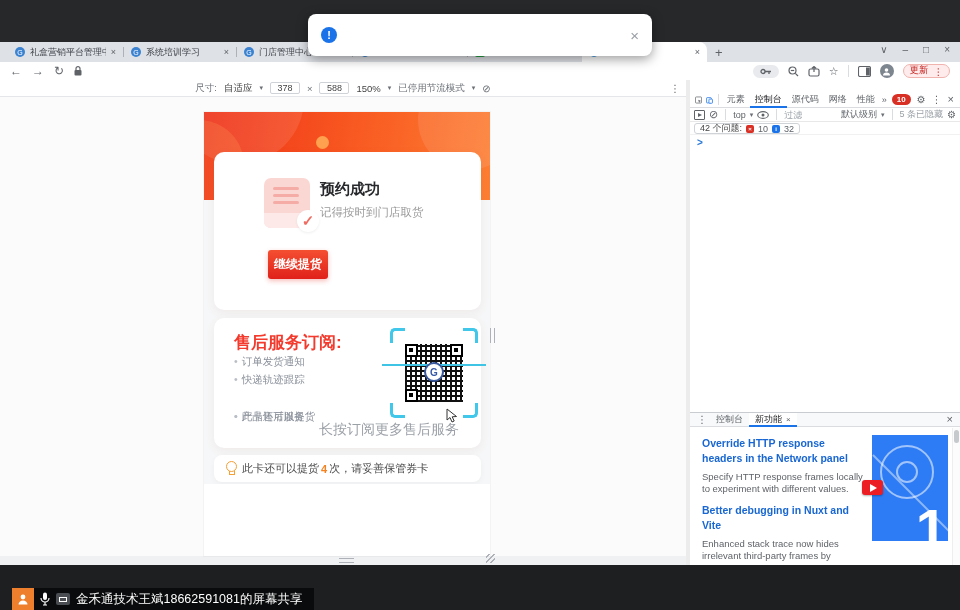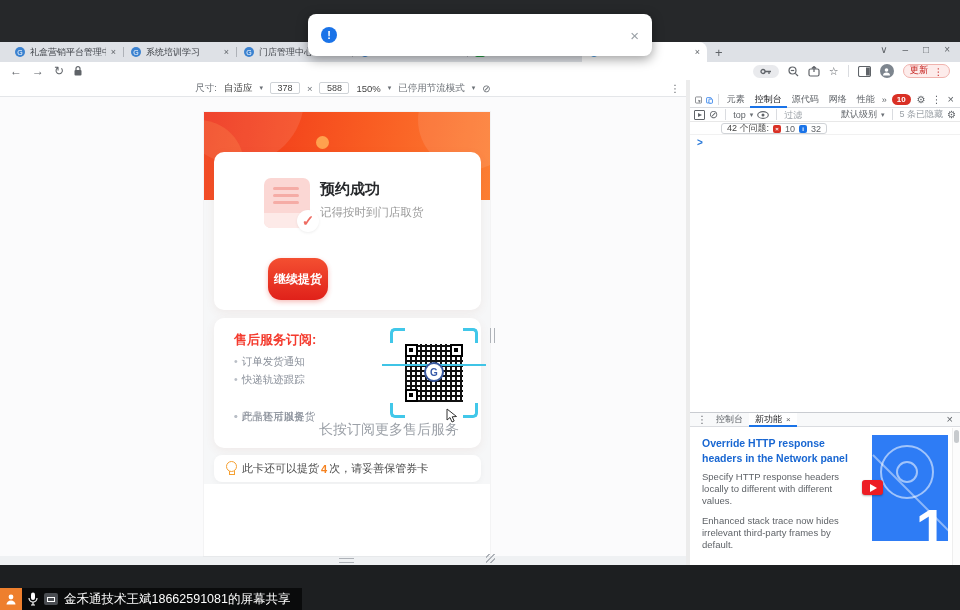--- a/index.html
+++ b/index.html
@@ -66,27 +66,27 @@
   .hero i { position:absolute; border-radius:50%; display:block; }
   .card { position:absolute; background:#fff; border-radius:10px; box-shadow:0 3px 10px rgba(160,90,70,.08); }
   .card1 { left:10px; top:40px; width:267px; height:158px; }
   .doc { position:absolute; left:50px; top:26px; width:46px; height:50px; background:#fbd7d4; border-radius:7px; }
   .doc b { position:absolute; left:9px; width:26px; height:3px; border-radius:2px; background:#f5aca6; }
   .doc .band { position:absolute; left:0; bottom:0; width:100%; height:15px; background:#fdeae8; border-radius:0 0 7px 7px; }
   .doc .chk { position:absolute; right:-9px; bottom:-4px; width:22px; height:22px; background:#fff; border-radius:50%;
               display:grid; place-items:center; color:#ee6c62; font-size:15px; font-weight:bold; box-shadow:0 1px 3px rgba(0,0,0,.07); }
   .s-title { position:absolute; left:106px; top:28px; font-size:15px; font-weight:bold; color:#26282b; }
   .s-sub { position:absolute; left:106px; top:53px; font-size:11.5px; color:#9b9b9b; }
-  .btn-primary { position:absolute; left:54px; top:106px; width:60px; height:42px; border-radius:13px;
+  .btn-primary { position:absolute; left:54px; top:98px; width:60px; height:29px; border-radius:3px;
                  background:linear-gradient(180deg,#f44f31,#e0211a); color:#fff; font-size:12px; font-weight:bold;
                  display:grid; place-items:center; box-shadow:0 2px 5px rgba(224,40,25,.3); }
   .btn-secondary { position:absolute; left:124px; top:98px; width:90px; height:29px; border-radius:15px; background:#fff;
                    border:1px solid #d9d9d9; color:#333; font-size:11.5px; display:grid; place-items:center; }
   .card2 { left:10px; top:206px; width:267px; height:130px; }
-  .sub-title { position:absolute; left:20px; top:13px; font-size:13px; font-weight:bold; color:#f43a2d; }
+  .sub-title { position:absolute; left:20px; top:13px; font-size:17px; font-weight:bold; color:#f43a2d; }
   .sub-li { position:absolute; left:20px; font-size:10.5px; color:#8b919b; }
   .sub-li .dot { color:#b9bec6; margin-right:4px; }
   .qr-box { position:absolute; left:176px; top:10px; width:88px; height:90px; }
   .qr-c { position:absolute; width:15px; height:15px; border:0 solid #41c7e9; }
   .qr-noise { position:absolute; left:12px; top:13px; width:64px; height:64px; background:#fff; padding:3px; }
   .qr-inner { width:100%; height:100%; position:relative;
         background:repeating-linear-gradient(0deg,#111 0 2px,transparent 2px 5px),
                    repeating-linear-gradient(90deg,#111 0 2px,#fff 2px 5px); }
   .finder { position:absolute; width:13px; height:13px; border:2.5px solid #000; background:#fff; }
   .finder::after { content:""; position:absolute; left:2px; top:2px; width:4px; height:4px; background:#000; }
@@ -113,21 +113,21 @@
   .dt-vdiv { width:1px; height:11px; background:#dadce0; margin:0 3px; }
   .errbadge { background:#d93025; color:#fff; border-radius:6px; height:11px; padding:0 5px; display:flex; align-items:center;
               font-size:8px; font-weight:bold; margin:0 3px; }
   .dt-ico { font-size:10px; color:#5f6368; padding:0 3px; line-height:1; }
   .dt-row2 { display:flex; align-items:center; height:14px; border-bottom:1px solid #e8e8e8; padding:0 4px; gap:4px; }
   .boxplay { width:11px; height:10px; border:1px solid #5f6368; border-radius:1px; display:grid; place-items:center; }
   .boxplay i { width:0; height:0; border-left:4px solid #5f6368; border-top:2.5px solid transparent; border-bottom:2.5px solid transparent; }
   .flt { border:none; outline:none; flex:1; font-size:9px; color:#444; font-family:"Liberation Sans",sans-serif; min-width:30px; }
   .flt::placeholder { color:#9aa0a6; }
   .dt-issues-wrap { height:13px; border-bottom:1px solid #f1f1f1; padding:1px 4px; }
-  .issues { display:inline-flex; align-items:center; gap:4px; border:1px solid #d0d3d7; border-radius:3px; height:11px; padding:0 5px; background:#fff;margin-left:27px; }
+  .issues { display:inline-flex; align-items:center; gap:4px; border:1px solid #d0d3d7; border-radius:3px; height:11px; padding:0 5px; background:#fff; }
   .sq { width:8px; height:8px; border-radius:2px; display:grid; place-items:center; color:#fff; font-size:6px; font-weight:bold; }
   .sq.red { background:#d93025; } .sq.blue { background:#1a73e8; }
   .prompt { position:absolute; left:7px; top:45px; color:#2979d9; font-size:10px; font-weight:bold; }
   .drawer { position:absolute; left:0; top:320px; width:270px; height:165px; background:#fff; border-top:1px solid #c9ccd1; }
   .drw-head { height:14px; background:#f8f9fa; border-bottom:1px solid #dadce0; display:flex; align-items:center; padding:0 4px; }
   .drw-tab { padding:0 6px; height:14px; display:flex; align-items:center; gap:4px; white-space:nowrap; }
   .drw-tab.active { color:#202124; box-shadow:inset 0 -2px 0 #1a73e8; background:#fff; }
   .wn-sub { height:15px; display:flex; align-items:center; padding-left:8px; color:#5f6368; font-size:9.5px; border-bottom:1px solid #eee; }
   .wn-body { position:relative; height:136px; padding:9px 12px; overflow:hidden; }
   .wn-title { width:166px; font-size:10.5px; font-weight:bold; color:#1967d2; line-height:15px; margin-bottom:5px; }
@@ -139,21 +139,21 @@
   .bignum { position:absolute; right:1px; bottom:-16px; font-size:56px; font-weight:bold; color:#fff; line-height:1; }
   .play { position:absolute; left:-10px; top:45px; width:21px; height:15px; background:#ed1d24; border-radius:3px;
           display:grid; place-items:center; z-index:2; box-shadow:0 1px 2px rgba(0,0,0,.3); }
   .play i { width:0; height:0; border-left:7px solid #fff; border-top:4px solid transparent; border-bottom:4px solid transparent; margin-left:1px; }
   .wn-scroll { position:absolute; right:0; top:15px; bottom:0; width:8px; background:#fcfcfc; border-left:1px solid #eee; }
   .wn-thumbbar { position:absolute; top:2px; right:1px; width:5px; height:13px; background:#c7cacd; border-radius:3px; }
   .wn-down { position:absolute; bottom:0; right:1px; font-size:6px; color:#9aa0a6; }
 
   
   .bottombar { left:0; top:565px; width:960px; height:45px; background:#1d1f21; }
-  .share-chip { position:absolute; left:0; bottom:0; height:22px; display:flex; align-items:stretch; }
+  .share-chip { position:absolute; left:12px; bottom:0; height:22px; display:flex; align-items:stretch; }
   .share-avatar { width:22px; height:22px; background:#ee7f2d; display:grid; place-items:center; }
   .share-body { display:flex; align-items:center; gap:6px; background:#0a0b0c; padding:0 12px 0 6px; }
   .share-txt { font-size:12.5px; color:#fdfdfd; white-space:nowrap; }
   .scrico { width:14px; height:12px; background:#4a4d52; border-radius:2px; display:grid; place-items:center; }
   .scrico i { width:8px; height:5px; border:1px solid #fff; display:block; }
 </style>
 </head>
 <body>
 
 <div class="screen">
@@ -386,21 +386,22 @@
         <span class="drw-tab">控制台</span>
         <span class="drw-tab active">
           <span>新功能</span>
           <span style="font-size:8px;color:#5f6368">×</span>
         </span>
         <span style="flex:1"></span>
         <span class="dt-ico" style="font-size:11px">×</span>
       </div>
       <div class="wn-body">
         <div class="wn-title">Override HTTP response headers in the Network panel</div>
-        <div class="wn-desc">Specify HTTP response headers locally to different with different values.</div>
+        <div class="wn-desc">Specify HTTP response frames locally to experiment with different values.</div>
+        <div class="wn-title">Better debugging in Nuxt and Vite</div>
         <div class="wn-desc">Enhanced stack trace now hides irrelevant third-party frames by default.</div>
 
         <div class="wn-thumb">
           <div class="thumb-art">
             <span class="ring" style="left:8px;top:10px;width:54px;height:54px"></span>
             <span class="ring" style="left:24px;top:26px;width:22px;height:22px"></span>
             <span class="diag"></span>
             <span class="bignum">1</span>
           </div>
           <span class="play">

